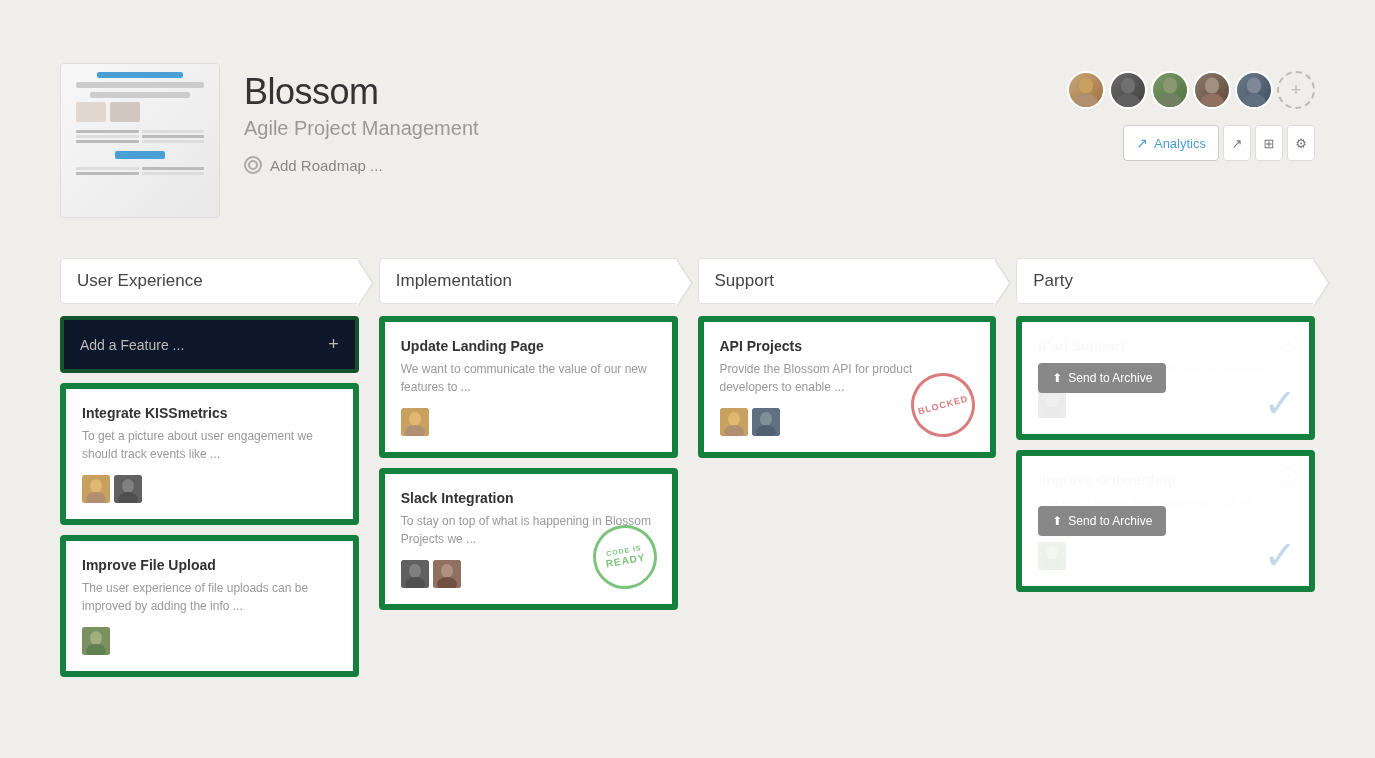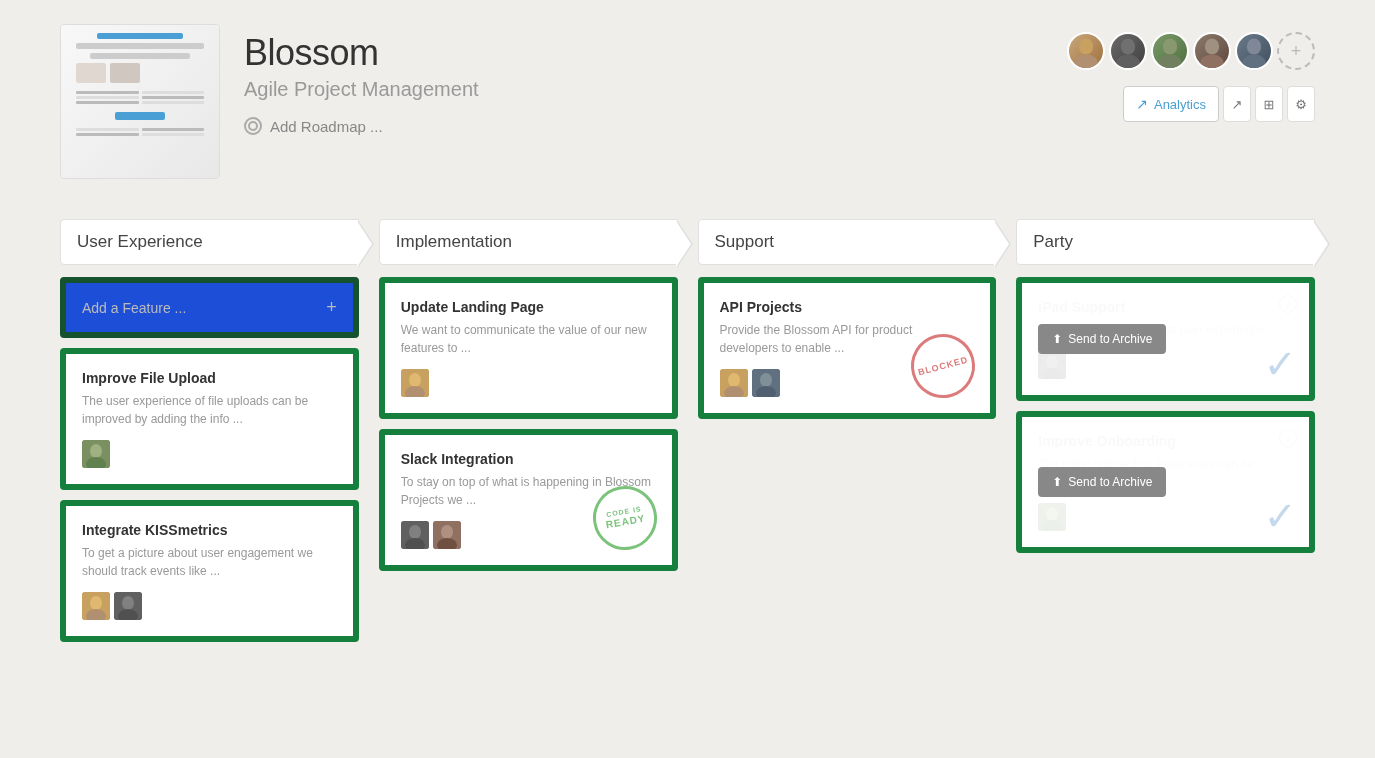--- a/index.html
+++ b/index.html
@@ -5,21 +5,21 @@
     * { box-sizing: border-box; margin: 0; padding: 0; }
     body {
       background: #f0eeeb;
       font-family: 'Helvetica Neue', Helvetica, Arial, sans-serif;
       width: 1375px;
       min-height: 758px;
       overflow-x: hidden;
     }
 
     .main-container {
-      padding: 24px 60px;
+      padding: 63px 60px;
     }
 
     
     .header {
       display: flex;
       align-items: flex-start;
       justify-content: space-between;
       margin-bottom: 40px;
     }
 
@@ -336,22 +336,22 @@
     }
 
     .ca-1 { background: linear-gradient(135deg, #c8a87a, #a07040); }
     .ca-2 { background: linear-gradient(135deg, #6a6a6a, #404040); }
     .ca-3 { background: linear-gradient(135deg, #7a9a6a, #507040); }
     .ca-4 { background: linear-gradient(135deg, #8a7a6a, #604840); }
     .ca-5 { background: linear-gradient(135deg, #6a7a8a, #405060); }
 
     
     .add-feature-card {
-      background: #1d4ed8;
-      border: 6px solid #14532d;
+      background: #0f172a;
+      border: 4px solid #14532d;
       border-radius: 4px;
       padding: 14px 16px;
       margin-bottom: 10px;
       display: flex;
       align-items: center;
       justify-content: space-between;
       cursor: pointer;
     }
 
     .add-feature-text {
@@ -593,49 +593,49 @@
       <div class="column-header">
         <span class="column-header-title">User Experience</span>
       </div>
 
       <div class="add-feature-card">
         <span class="add-feature-text">Add a Feature ...</span>
         <span class="add-feature-plus">+</span>
       </div>
 
       <div class="card">
+        <div class="card-title">Integrate KISSmetrics</div>
+        <div class="card-desc">To get a picture about user engagement we should track events like ...</div>
+        <div class="card-avatars">
+          <div class="card-avatar ca-1">
+            <svg width="28" height="28" viewBox="0 0 28 28">
+              <rect width="28" height="28" rx="3" fill="#c8a060"></rect>
+              <ellipse cx="14" cy="11" rx="6" ry="7" fill="#e0b870"></ellipse>
+              <ellipse cx="14" cy="24" rx="10" ry="7" fill="#b09070"></ellipse>
+            </svg>
+          </div>
+          <div class="card-avatar ca-2">
+            <svg width="28" height="28" viewBox="0 0 28 28">
+              <rect width="28" height="28" rx="3" fill="#606060"></rect>
+              <ellipse cx="14" cy="11" rx="6" ry="7" fill="#808080"></ellipse>
+              <ellipse cx="14" cy="24" rx="10" ry="7" fill="#505050"></ellipse>
+            </svg>
+          </div>
+        </div>
+      </div>
+
+      <div class="card">
         <div class="card-title">Improve File Upload</div>
         <div class="card-desc">The user experience of file uploads can be improved by adding the info ...</div>
         <div class="card-avatars">
           <div class="card-avatar ca-3">
             <svg width="28" height="28" viewBox="0 0 28 28">
               <rect width="28" height="28" rx="3" fill="#7a9060"></rect>
               <ellipse cx="14" cy="11" rx="6" ry="7" fill="#a0b080"></ellipse>
               <ellipse cx="14" cy="24" rx="10" ry="7" fill="#608050"></ellipse>
-            </svg>
-          </div>
-        </div>
-      </div>
-
-      <div class="card">
-        <div class="card-title">Integrate KISSmetrics</div>
-        <div class="card-desc">To get a picture about user engagement we should track events like ...</div>
-        <div class="card-avatars">
-          <div class="card-avatar ca-1">
-            <svg width="28" height="28" viewBox="0 0 28 28">
-              <rect width="28" height="28" rx="3" fill="#c8a060"></rect>
-              <ellipse cx="14" cy="11" rx="6" ry="7" fill="#e0b870"></ellipse>
-              <ellipse cx="14" cy="24" rx="10" ry="7" fill="#b09070"></ellipse>
-            </svg>
-          </div>
-          <div class="card-avatar ca-2">
-            <svg width="28" height="28" viewBox="0 0 28 28">
-              <rect width="28" height="28" rx="3" fill="#606060"></rect>
-              <ellipse cx="14" cy="11" rx="6" ry="7" fill="#808080"></ellipse>
-              <ellipse cx="14" cy="24" rx="10" ry="7" fill="#505050"></ellipse>
             </svg>
           </div>
         </div>
       </div>
     </div>
 
     <div class="column">
       <div class="column-header">
         <span class="column-header-title">Implementation</span>
       </div>

